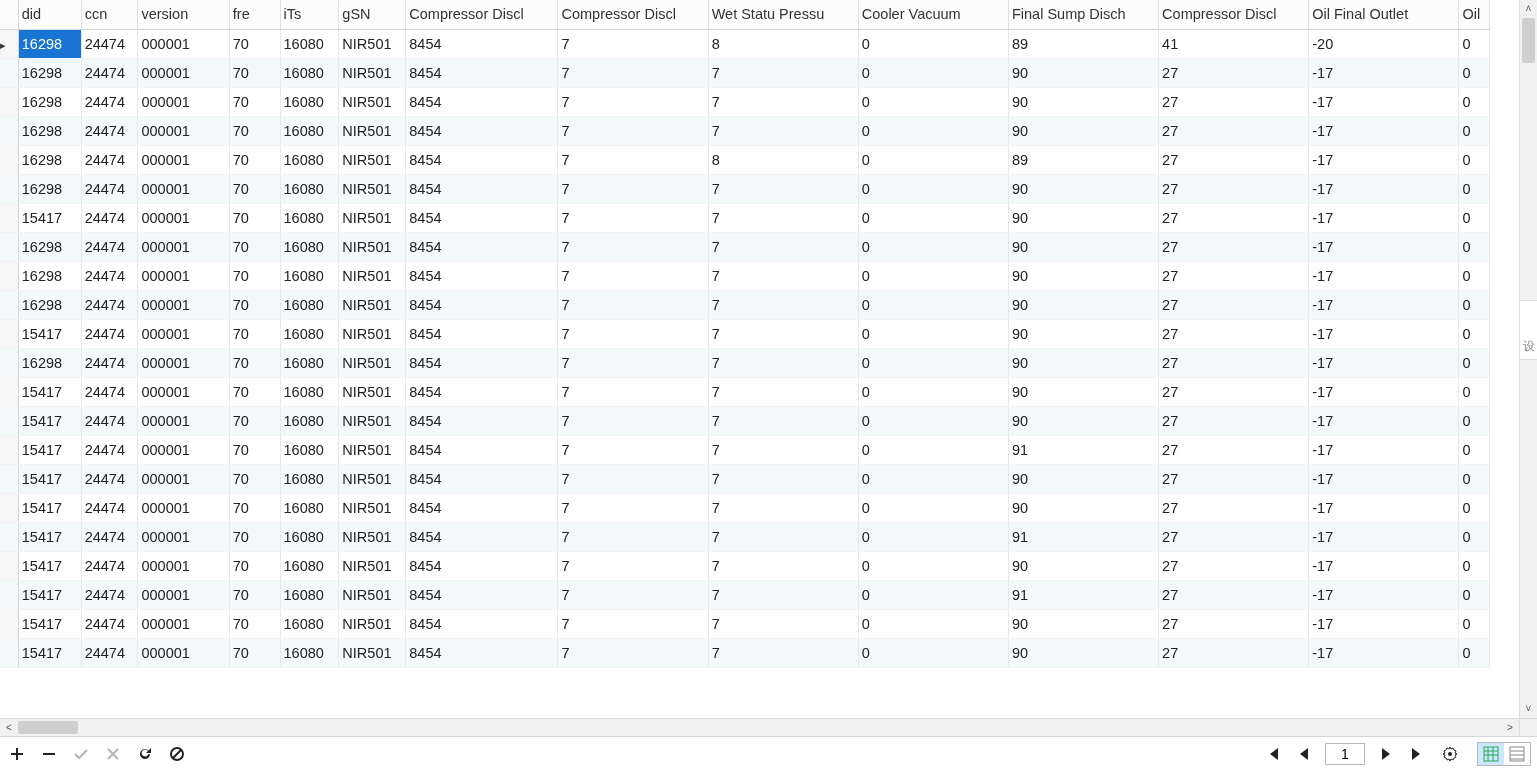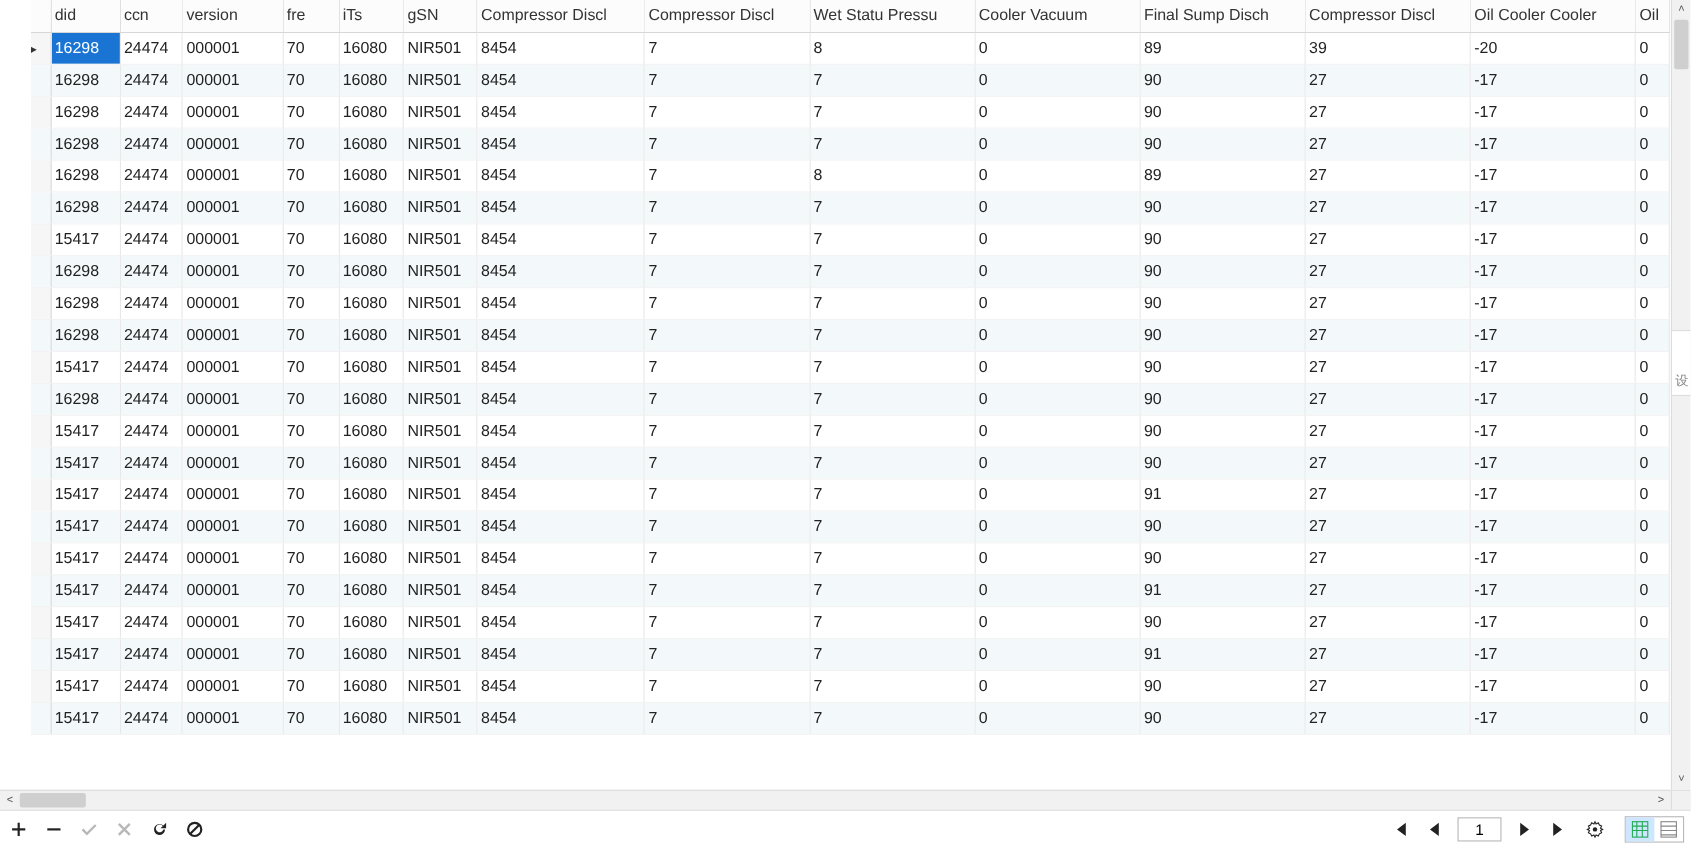--- a/index.html
+++ b/index.html
@@ -1,18 +1,18 @@
 <!DOCTYPE html>
 <html><head>
 <meta charset="utf-8">
 <style>
   * { box-sizing: border-box; margin: 0; padding: 0; }
   html, body { width: 1537px; height: 770px; font-family: "Segoe UI", Tahoma, sans-serif; font-size: 14.5px; color: #222; background: #fff; overflow: hidden; }
   .app { width: 1537px; height: 770px; display: flex; flex-direction: column; position: relative; }
-  .grid-wrap { flex: 1; display: flex; overflow: hidden; position: relative; padding-left: 28px; }
+  .grid-wrap { flex: 1; display: flex; overflow: hidden; position: relative; }
   .grid-inner { flex: 1; overflow: hidden; position: relative; }
   table.grid { border-collapse: collapse; table-layout: fixed; width: 1490px; }
   table.grid th, table.grid td {
     border-right: 1px solid #e8e8e8;
     padding: 4px 3px 4px 3px;
     text-align: left;
     white-space: nowrap;
     overflow: hidden;
     font-weight: normal;
     height: 29px;
@@ -94,39 +94,39 @@
               <th>version</th>
               <th>fre</th>
               <th>iTs</th>
               <th>gSN</th>
               <th>Compressor Discl</th>
               <th>Compressor Discl</th>
               <th>Wet Statu Pressu</th>
               <th>Cooler Vacuum</th>
               <th>Final Sump Disch</th>
               <th>Compressor Discl</th>
-              <th>Oil Cooler Cooler</th>
+              <th>Oil Final Outlet</th>
               <th>Oil</th>
             </tr>
           </thead>
         <tbody id="tb">
             <tr>
               <td class="rowmark"><span class="tri">▸</span></td>
               <td class="sel-cell">16298</td>
               <td>24474</td>
               <td>000001</td>
               <td>70</td>
               <td>16080</td>
               <td>NIR501</td>
               <td>8454</td>
               <td>7</td>
               <td>8</td>
               <td>0</td>
               <td>89</td>
-              <td>39</td>
+              <td>41</td>
               <td>-20</td>
               <td>0</td>
             </tr>
             <tr>
               <td class="rowmark"></td>
               <td>16298</td>
               <td>24474</td>
               <td>000001</td>
               <td>70</td>
               <td>16080</td>

